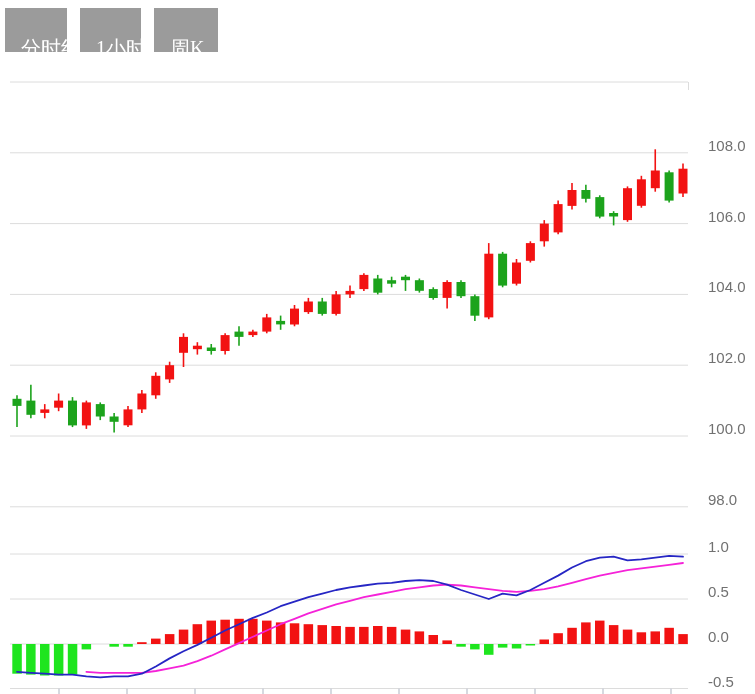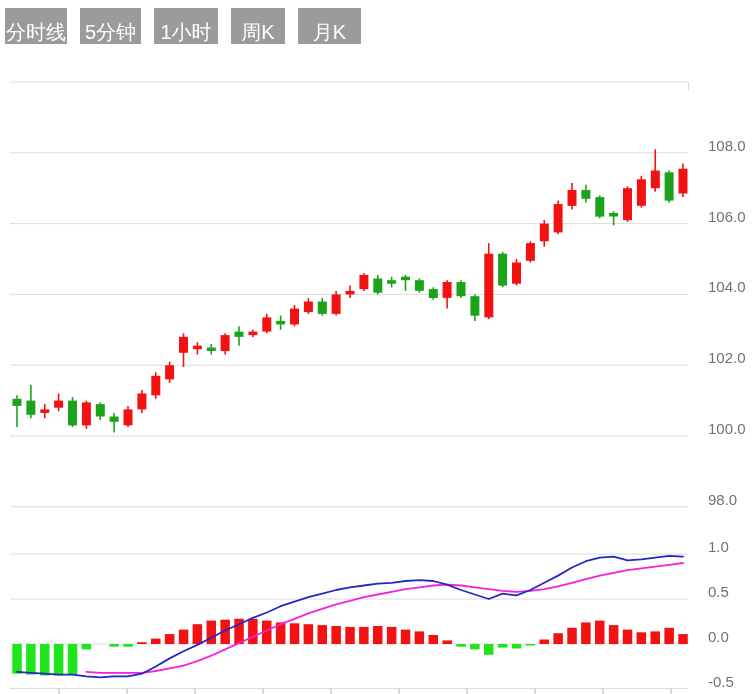--- a/index.html
+++ b/index.html
@@ -1,40 +1,38 @@
 <!DOCTYPE html>
 <html><head>
 <meta charset="utf-8">
 <style>
   html,body{margin:0;padding:0;}
   body{width:755px;height:694px;background:#ffffff;overflow:hidden;position:relative;
        font-family:"Liberation Sans","DejaVu Sans",sans-serif;}
   .toolbar{position:absolute;top:8px;left:5px;display:flex;gap:13px;z-index:2;}
-  .tb-btn{height:36px;border:none;color:#ffffff;background:#9b9b9b;font-size:20px;
-          font-family:Liberation Sans, sans-serif;text-align:center;padding:0;line-height:48px;cursor:pointer;white-space:nowrap;}
+  .tb-btn{height:44px;border:none;color:#ffffff;background:#9b9b9b;font-size:20px;
+          font-family:Liberation Serif, serif;text-align:center;padding:16px;line-height:48px;cursor:pointer;white-space:nowrap;}
   .tb-btn:nth-child(1){width:62px;}
   .tb-btn:nth-child(2){width:61px;}
   .tb-btn:nth-child(3){width:64px;}
   .tb-btn:nth-child(4){width:54px;}
   .tb-btn:nth-child(5){width:63px;}
   .tb-btn:nth-child(6){width:54px;margin-top:20px;}
   .tb-btn:nth-child(7){width:53px;}
   .tb-btn.active{background:#1b6cb5;}
   #chart-svg{position:absolute;left:0;top:0;z-index:1;}
   text{font-family:"Liberation Sans","DejaVu Sans",sans-serif;}
 </style>
 </head>
 <body>
 
 <div class="toolbar">
   <button class="tb-btn">分时线</button>
-  <button class="tb-btn">5分钟</button>
   <button class="tb-btn">1小时</button>
   <button class="tb-btn">周K</button>
-  <button class="tb-btn">月K</button>
 </div>
 
 <svg id="chart-svg" width="755" height="694" viewBox="0 0 755 694">
     <line x1="10" y1="82" x2="688" y2="82" stroke="#dcdcdc" stroke-width="1"></line>
     <line x1="10" y1="152.8" x2="688" y2="152.8" stroke="#dcdcdc" stroke-width="1"></line>
     <line x1="10" y1="223.6" x2="688" y2="223.6" stroke="#dcdcdc" stroke-width="1"></line>
     <line x1="10" y1="294.4" x2="688" y2="294.4" stroke="#dcdcdc" stroke-width="1"></line>
     <line x1="10" y1="365.2" x2="688" y2="365.2" stroke="#dcdcdc" stroke-width="1"></line>
     <line x1="10" y1="436" x2="688" y2="436" stroke="#dcdcdc" stroke-width="1"></line>
     <line x1="10" y1="506.79999999999995" x2="688" y2="506.79999999999995" stroke="#dcdcdc" stroke-width="1"></line>

